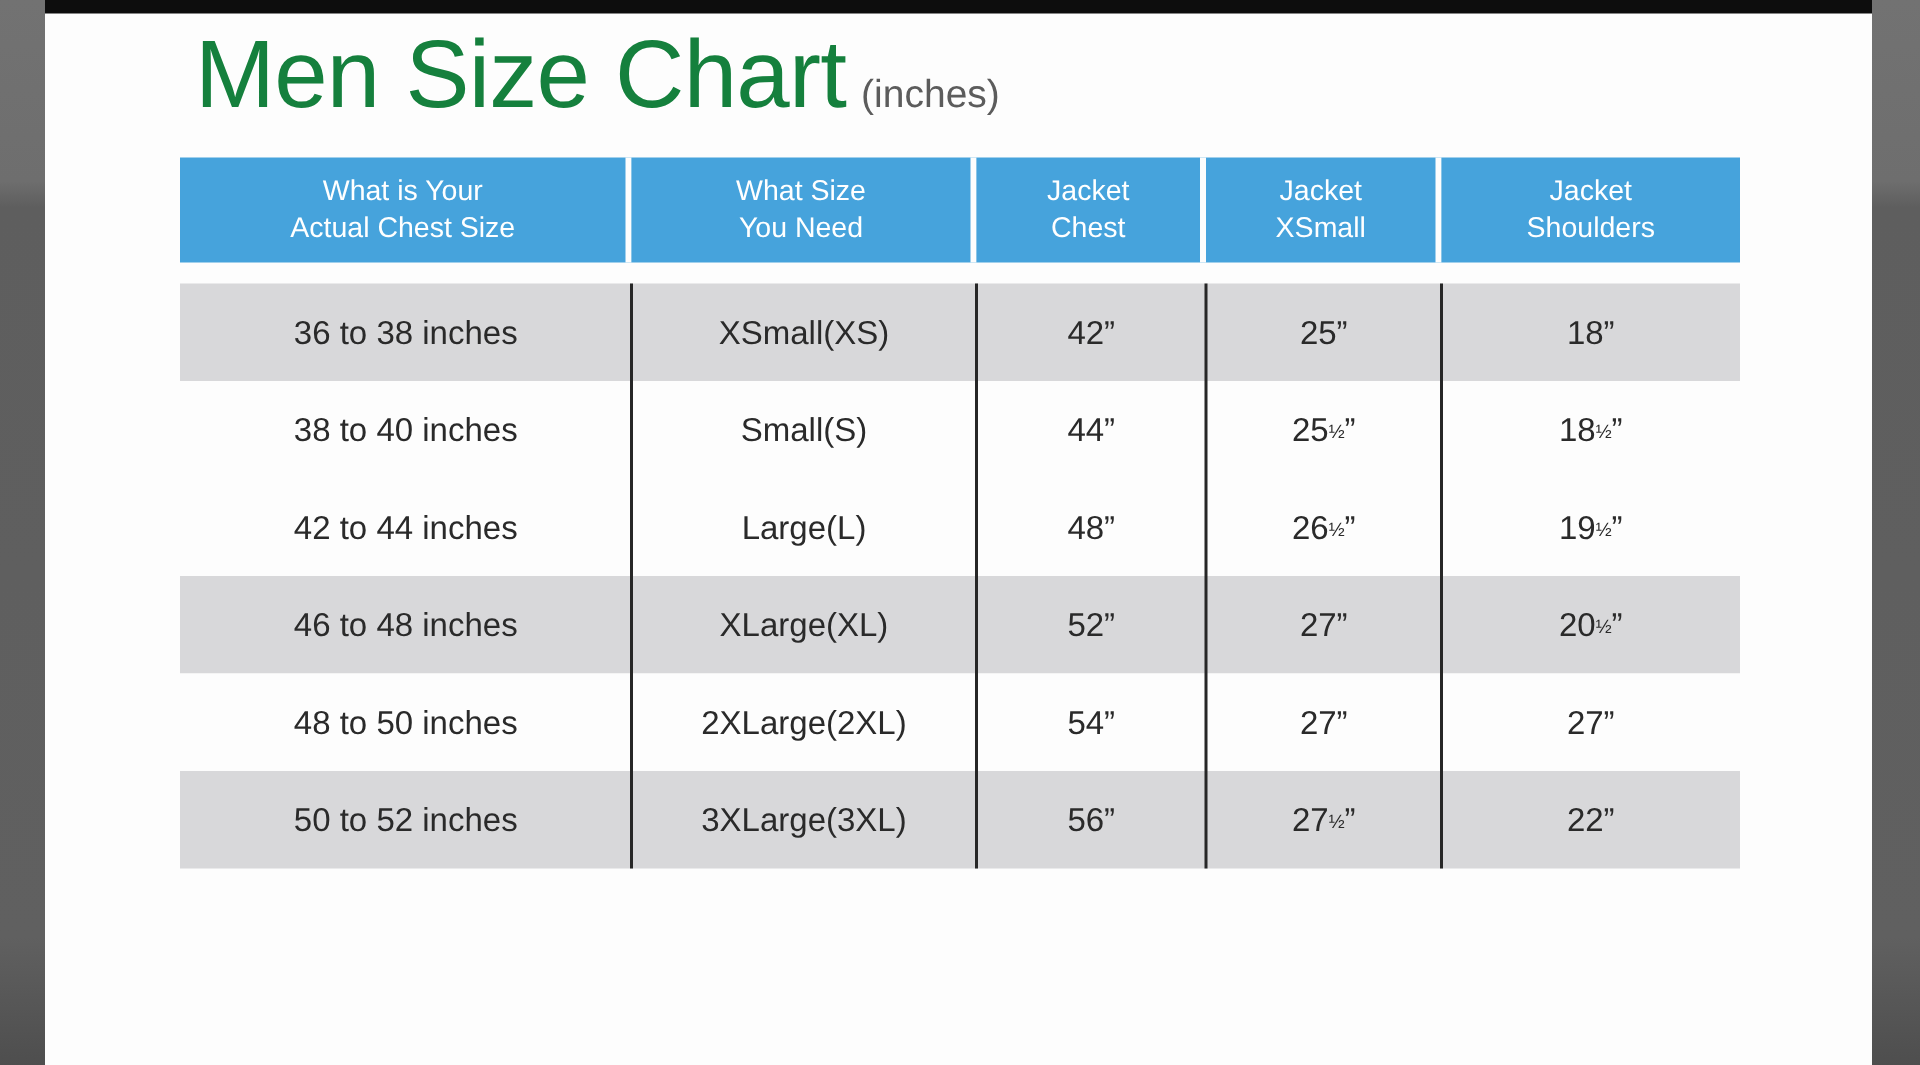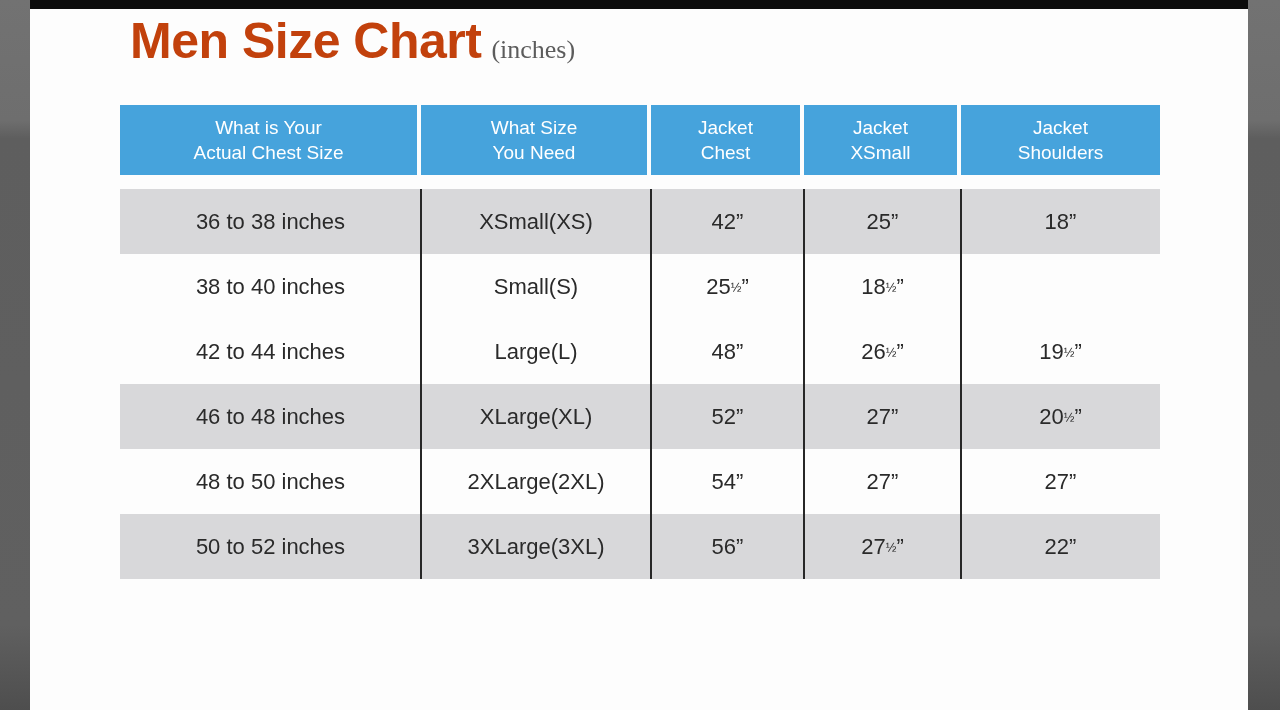--- a/index.html
+++ b/index.html
@@ -12,22 +12,22 @@
   *{margin:0;padding:0;box-sizing:border-box;}
   html,body{width:1280px;height:710px;overflow:hidden;background:#606060;
     font-family:"Liberation Sans","DejaVu Sans",sans-serif;}
   .side-band{position:absolute;top:0;bottom:0;
     background:linear-gradient(180deg,#727272 0%,#6e6e6e 17%,#5e5e5e 19.5%,#606060 88%,#4e4e4e 100%);}
   .side-band.left{left:0;width:30px;}
   .side-band.right{right:0;width:32px;}
   .content{position:absolute;left:30px;right:32px;top:0;bottom:0;background:var(--content-bg);}
   .top-bar{position:absolute;left:0;right:0;top:0;height:9px;background:var(--top-bar);}
   .title{position:absolute;left:100px;top:12px;white-space:nowrap;}
-  .title .main{font-size:50px;font-weight:700;color:#c2410c;letter-spacing:-0.5px;}
-  .title .suffix{font-size:26px;color:#5c5c5c;margin-left:10px;font-family:Liberation Serif, serif;}
+  .title .main{font-size:64px;font-weight:400;color:#15803d;letter-spacing:-0.5px;}
+  .title .suffix{font-size:26px;color:#5c5c5c;margin-left:10px;}
   .table{position:absolute;left:90px;top:105px;width:1040px;}
   .thead{display:grid;grid-template-columns:301px 230px 153px 157px 199px;height:70px;}
   .th{background:var(--header-bg);color:#ffffff;font-size:19px;line-height:25px;
     display:flex;flex-direction:column;align-items:center;justify-content:center;text-align:center;}
   .th:not(:last-child){border-right:4px solid var(--content-bg);}
   .tbody{position:relative;margin-top:14px;}
   .tr{display:grid;grid-template-columns:301px 230px 153px 157px 199px;height:65px;background:var(--content-bg);}
   .tr.alt{background:var(--row-alt-bg);}
   .td{display:flex;align-items:center;justify-content:center;
     font-size:22px;color:#2a2a2a;text-align:center;}
@@ -74,20 +74,21 @@
         <div class="tr alt">
           <div class="td">36 to 38 inches</div>
           <div class="td">XSmall(XS)</div>
           <div class="td">42”</div>
           <div class="td">25”</div>
           <div class="td">18”</div>
         </div>
         <div class="tr">
           <div class="td">38 to 40 inches</div>
           <div class="td">Small(S)</div>
+          <div class="td">44”</div>
           <div class="td">25<span class="half">½</span>”</div>
           <div class="td">18<span class="half">½</span>”</div>
         </div>
         <div class="tr">
           <div class="td">42 to 44 inches</div>
           <div class="td">Large(L)</div>
           <div class="td">48”</div>
           <div class="td">26<span class="half">½</span>”</div>
           <div class="td">19<span class="half">½</span>”</div>
         </div>

